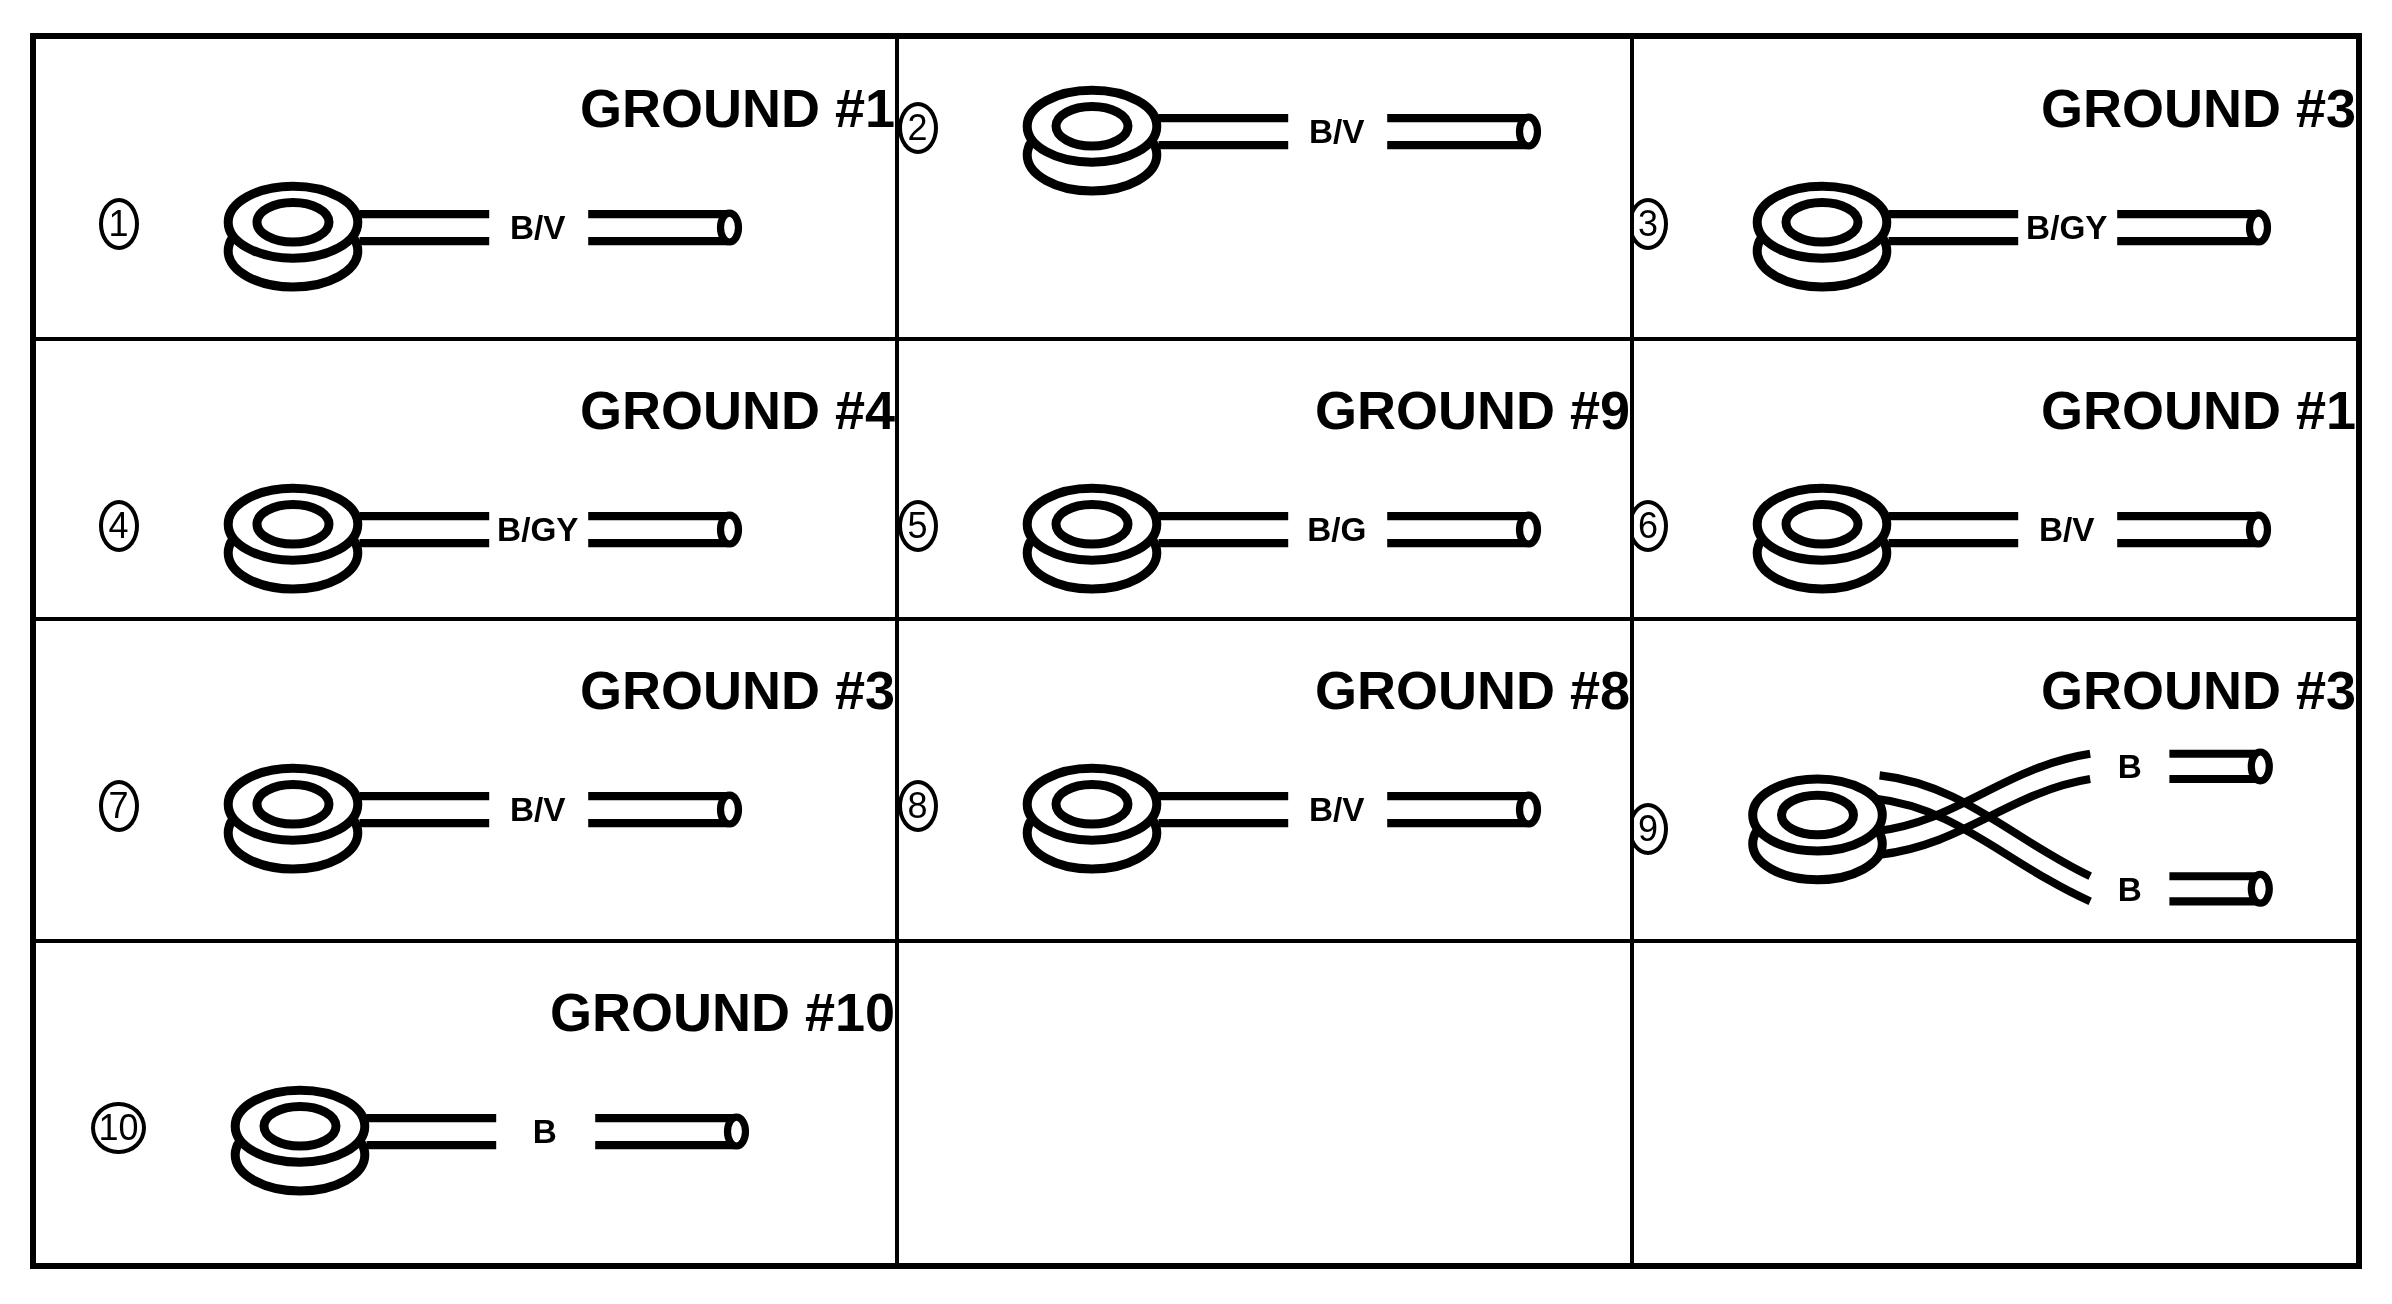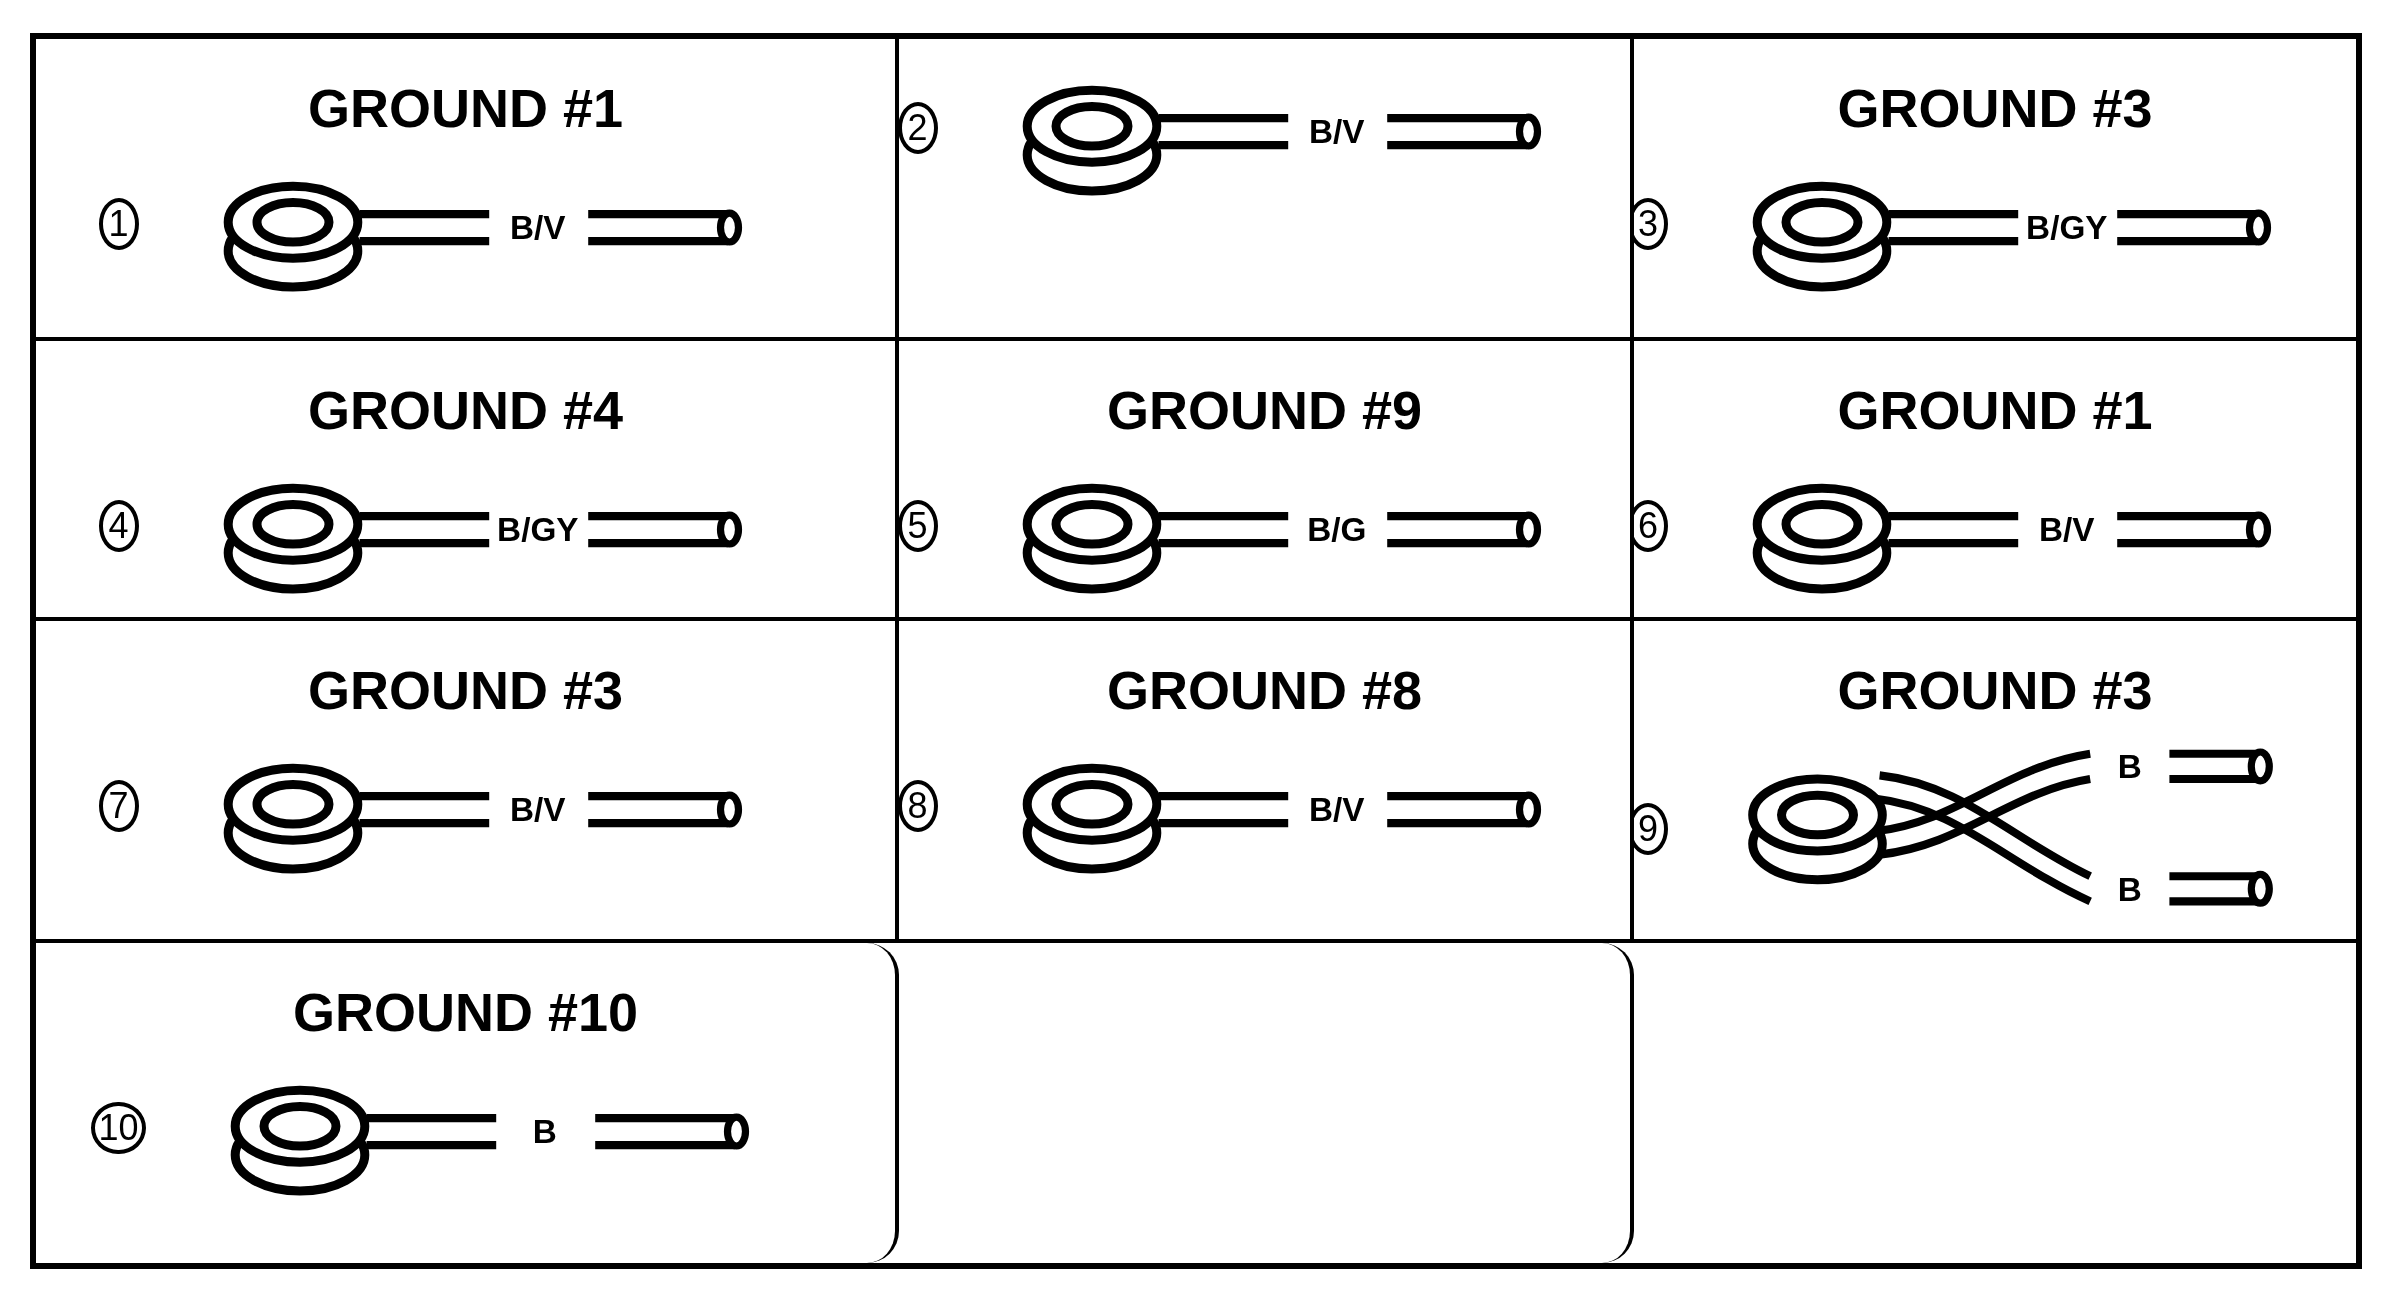--- a/index.html
+++ b/index.html
@@ -14,23 +14,23 @@
     display:grid;
     grid-template-columns:863px 735px 1fr;
     grid-template-rows:302px 280px 322px 1fr;
   }
   .cell{
     position:relative;box-sizing:border-box;
     border-right:4px solid #000;border-bottom:4px solid #000;
     overflow:hidden;
   }
   .cell:nth-child(3n){border-right:none;}
-  .cell:nth-child(n+10){border-bottom:none;border-radius:32px;}
+  .cell:nth-child(n+10){border-bottom:none;}
   .cell-title{
-    padding-top:42px;text-align:center;
+    padding-top:42px;text-align:right;
     font-size:54px;font-weight:bold;color:#000;letter-spacing:0px;
     line-height:1.0;white-space:pre;
   }
   .diagram{
     margin-top:8px;display:flex;align-items:center;justify-content:center;
   }
   .circle-number{
     display:inline-flex;align-items:center;justify-content:center;
     min-width:40px;height:52px;padding:0 3px;box-sizing:border-box;
     border:4px solid #000;border-radius:50%;

